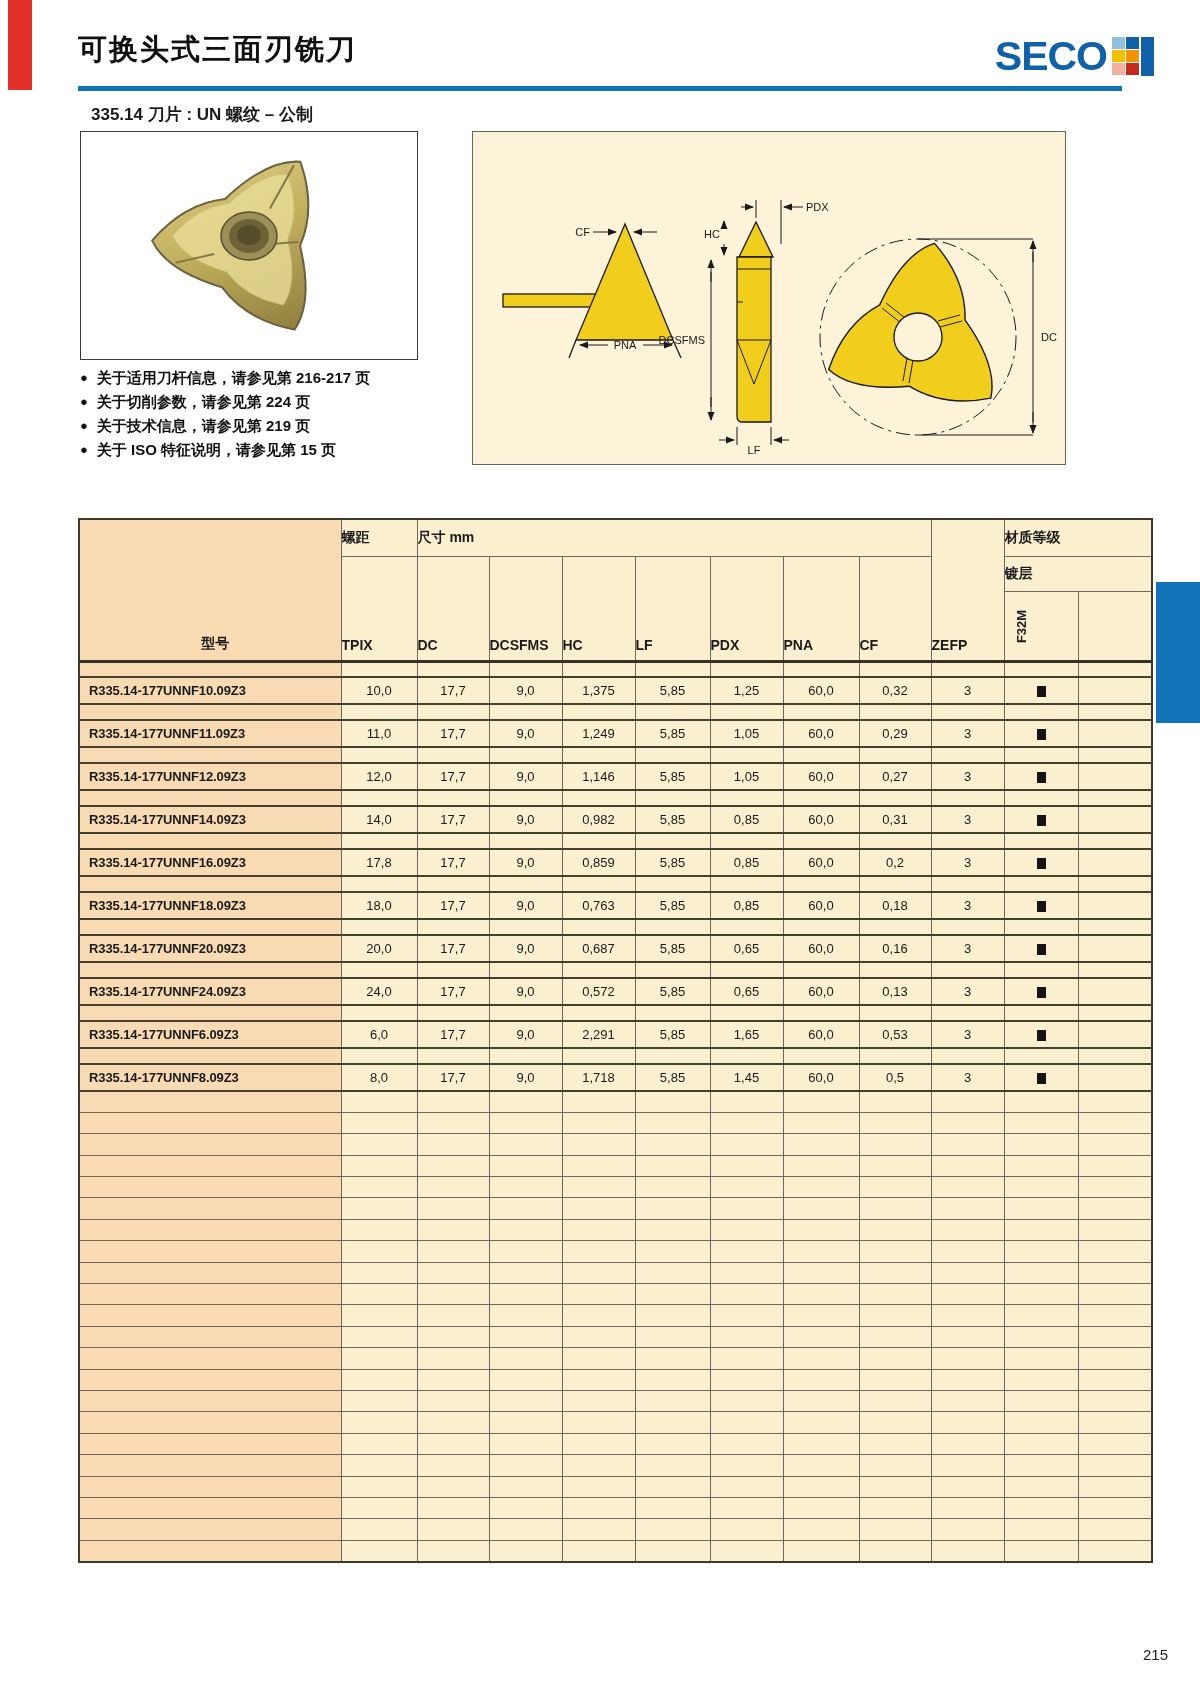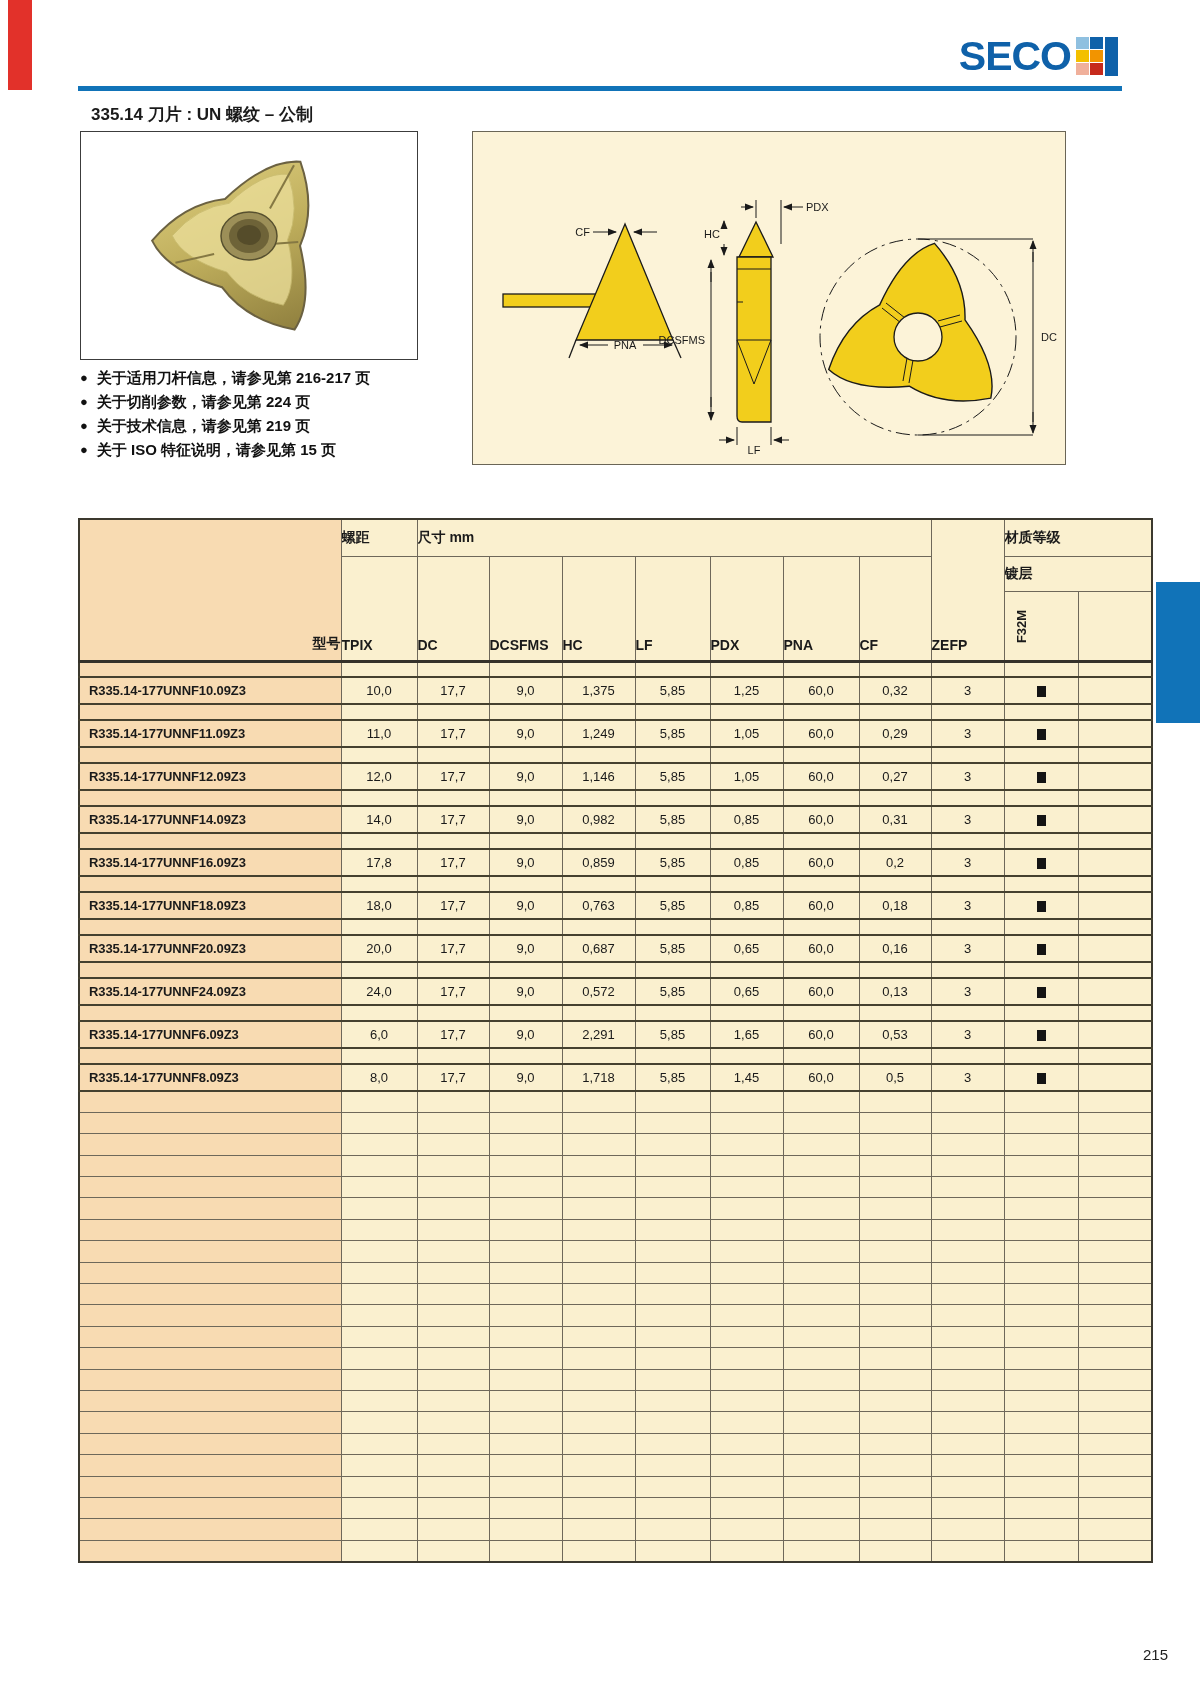--- a/index.html
+++ b/index.html
@@ -9,21 +9,21 @@
   
   .red-tab  { position:absolute; left:8px; top:0; width:24px; height:90px; background:#e2312a; }
   .blue-tab { position:absolute; left:1156px; top:582px; width:44px; height:141px; background:#1173b8; }
 
   
   .title { position:absolute; left:78px; top:30px; font-family:"Liberation Serif", serif;
            font-weight:bold; font-size:29px; letter-spacing:2px; color:#111; }
   .rule  { position:absolute; left:78px; top:86px; width:1044px; height:5px; background:#1173b8; }
   .subtitle { position:absolute; left:91px; top:103px; font-weight:bold; font-size:17px; }
 
-  .logo { position:absolute; top:36px; left:908px; width:210px; display:flex; align-items:center; justify-content:flex-end; gap:5px; }
+  .logo { position:absolute; top:36px; left:944px; width:210px; display:flex; align-items:center; justify-content:flex-end; gap:5px; }
   .logo-text { font-size:41px; font-weight:800; color:#0f61a9; letter-spacing:-1px; line-height:40px; }
   .logo-mark { display:flex; gap:2px; }
   .logo-grid { display:grid; grid-template-columns:13px 13px; grid-auto-rows:12.3px; gap:1px; }
   .logo-grid i { display:block; }
   .logo-bar { width:13px; height:39px; background:#0f61a9; }
 
   
   .photo-box { position:absolute; left:80px; top:131px; width:338px; height:229px;
                background:#fff; border:1.5px solid #3c3c3c; }
 
@@ -36,21 +36,21 @@
   .diagram-box { position:absolute; left:472px; top:131px; width:594px; height:334px;
                  background:#fcf3d8; border:1px solid #6a6556; }
   .diagram-box svg text { font-family:"Liberation Sans", sans-serif; fill:#1a1a1a; }
 
   
   .table-wrap { position:absolute; left:78px; top:518px; }
   table { border-collapse:collapse; table-layout:fixed; width:1073px; border:2.5px solid #3c392e; }
   td, th { border:1px solid #6e685a; padding:0; overflow:hidden; background:#faf0cf; }
   thead th { font-weight:bold; vertical-align:bottom; text-align:left; font-size:14px; }
   thead tr.hr1 { height:37px; } thead tr.hr2 { height:35px; } thead tr.hr3 { height:70px; }
-  th.model-h { text-align:right; padding:0 0 7px 10px; }
+  th.model-h { text-align:center; padding:0 0 7px 10px; }
   th.group-h { vertical-align:middle; }
   th.col-h { padding-bottom:7px;margin-top:8px; }
   th.hb { border-bottom:3px solid #35322a; }
   .model-col { background:#f8dbb2 !important; }
   .vert { display:inline-block; transform:rotate(-90deg); font-size:13px; font-weight:bold; white-space:nowrap; }
   tr.row-spacer td { height:16px; }
   tr.row-data td { height:27px; border-top:2px solid #45412f; border-bottom:2px solid #45412f; vertical-align:middle; }
   tr.row-empty td { height:21.4px; }
   td.model-cell { font-weight:bold; font-size:13px; padding-left:9px; letter-spacing:-0.1px; }
   td.num-cell { text-align:center; font-size:13px; }
@@ -60,20 +60,21 @@
   .page-num { position:absolute; right:32px; top:1646px; font-size:15px; color:#222; }
 </style>
 </head>
 <body>
 
 <div id="page">
 
   <div class="red-tab"></div>
   <div class="blue-tab"></div>
 
+  <div class="title">可换头式三面刃铣刀</div>
   <div class="rule"></div>
   <div class="subtitle">335.14 刀片 : UN 螺纹 – 公制</div>
 
   <div class="logo">
     <span class="logo-text">SECO</span>
     <span class="logo-mark">
       <span class="logo-grid">
         <i style="background:#8fc0e0"></i>
           <i style="background:#0f61a9"></i>
         <i style="background:#f3c000"></i>

